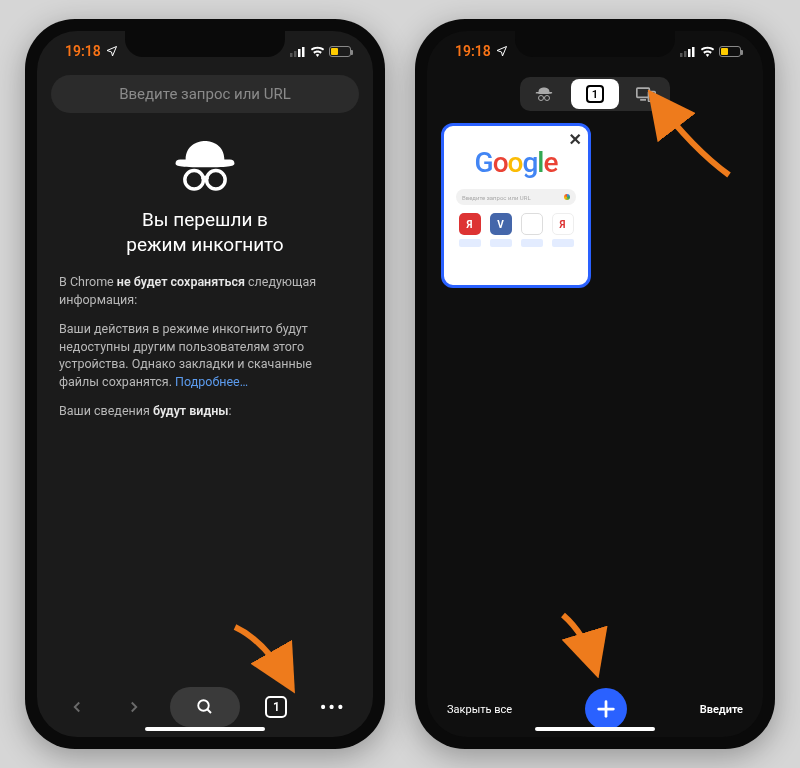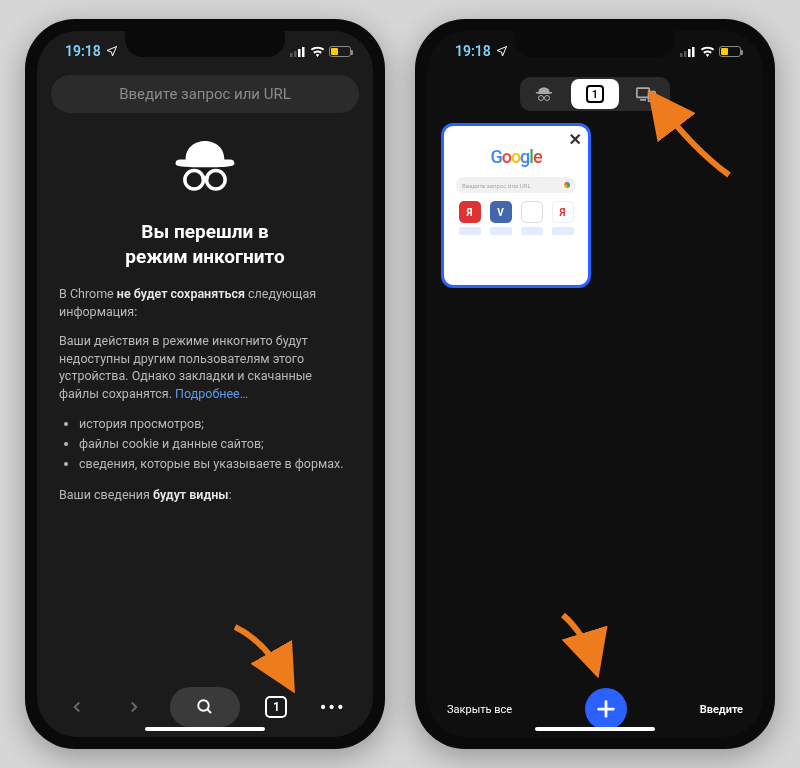--- a/index.html
+++ b/index.html
@@ -28,40 +28,40 @@
   }
   .notch {
     position: absolute; top: 0; left: 50%; transform: translateX(-50%);
     width: 160px; height: 26px;
     background: #0a0a0a;
     border-radius: 0 0 18px 18px;
     z-index: 100;
   }
   .status-bar {
     height: 40px; display: flex; justify-content: space-between; align-items: center;
-    padding: 0 22px 0 28px; color: #7dd3fc; font-size: 14px; font-weight: 600;
+    padding: 0 22px 0 28px; color: #f97316; font-size: 14px; font-weight: 600;
     flex-shrink: 0;
   }
   .status-left { display: flex; align-items: center; gap: 5px; }
   .status-right { display: flex; align-items: center; gap: 4px; }
   .signal svg, .wifi svg, .battery svg, .loc-icon svg { display: block; }
   .battery-box { width: 22px; height: 11px; border: 1px solid #888; border-radius: 3px; position: relative; display: flex; align-items: center; padding: 1px; }
   .battery-box::after { content:''; position:absolute; right:-3px; top:3px; width:2px; height:5px; background:#888; border-radius:0 1px 1px 0; }
   .battery-fill { width: 40%; height: 100%; background: #ffcc00; border-radius: 1px; }
 
   
   .url-bar {
     margin: 4px 14px 10px; height: 38px; background: #2b2b2b; border-radius: 19px;
     display: flex; align-items: center; justify-content: center;
     color: #8a8a8a; font-size: 15px;
   }
   .incognito-body { flex: 1; padding: 8px 22px 0; color: #b8b8b8; font-size: 12.5px; overflow: hidden; }
   .incognito-hero { text-align: center; margin-bottom: 16px; margin-top: 6px; }
   .incognito-icon { display:inline-block; }
-  .incog-title { color:#fff; font-size: 19px; font-weight:700; margin-top:24px; line-height:1.3; }
+  .incog-title { color:#fff; font-size: 19px; font-weight:400; margin-top:12px; line-height:1.3; }
   .incog-p { margin-bottom: 12px; line-height:1.4; font-size:12.5px; }
   .incog-link { color:#5c9bed; }
   .incog-list { list-style: disc; padding-left: 20px; margin-bottom: 12px; }
   .incog-list li { line-height:1.6; font-size:12.5px; }
   .bold { color:#e8e8e8; font-weight:600; }
 
   .bottom-bar {
     height: 60px; display:flex; align-items:center; justify-content:space-around;
     padding: 0 12px; flex-shrink:0;
   }
@@ -75,21 +75,21 @@
   .tab-switcher-top { margin:6px auto 12px; display:flex; background:#2a2a2a; border-radius:10px; height:34px; width:150px; }
   .tab-switch-seg { flex:1; display:flex; align-items:center; justify-content:center; color:#aaa; position:relative; }
   .tab-switch-seg.active { background:#fff; color:#000; border-radius:8px; margin:2px; }
   .seg-icon { width:22px; height:22px; display:flex; align-items:center; justify-content:center; }
   .seg-count { width:18px; height:18px; border:2px solid currentColor; border-radius:4px; display:flex; align-items:center; justify-content:center; font-size:11px; font-weight:600; }
 
   .tabs-grid { flex:1; padding:0 14px; }
   .tab-card { width:150px; height:165px; border:3px solid #2a61ff; border-radius:12px; background:#fff; overflow:hidden; position:relative; }
   .tab-close { position:absolute; top:4px; right:6px; font-size:16px; font-weight:bold; color:#333; }
   .google-mock { padding:20px 8px 0; text-align:center; }
-  .glogo { font-size:18px; font-weight:500; letter-spacing:-1px; }
+  .glogo { font-size:28px; font-weight:500; letter-spacing:-1px; }
   .g1{color:#4285F4}.g2{color:#EA4335}.g3{color:#FBBC05}.g4{color:#4285F4}.g5{color:#34A853}.g6{color:#EA4335}
   .gsearch { margin:10px 4px 8px; height:16px; background:#f1f1f1; border-radius:8px; font-size:6px; color:#aaa; display:flex; align-items:center; padding:0 6px; justify-content:space-between; }
   .gsearch span:last-child { width:6px; height:6px; border-radius:50%; background: conic-gradient(#4285F4,#34A853,#FBBC05,#EA4335); flex-shrink:0; }
   .gicons { display:flex; justify-content:space-around; margin:8px 2px 4px; }
   .gicon { width:22px; height:22px; border-radius:5px; display:flex; align-items:center; justify-content:center; font-size:10px; font-weight:bold; color:#fff; }
   .gicons2 { display:flex; justify-content:space-around; margin:2px 2px; }
   .gicon2 { width:22px; height:8px; background:#e3ecff; border-radius:2px; }
 
   .tabs-bottom { height:56px; display:flex; align-items:center; justify-content:space-between; padding:0 20px; color:#fff; font-size:11px; flex-shrink:0; }
   .new-tab-btn { width:42px; height:42px; background:#2a61ff; border-radius:21px; display:flex; align-items:center; justify-content:center; color:#fff; font-size:26px; font-weight:300; }
@@ -151,25 +151,20 @@
           <span>Вы перешли в</span><br><span>режим инкогнито</span>
         </div>
       </div>
       <p class="incog-p">
         <span>В Chrome </span><span class="bold">не будет сохраняться</span><span> следующая информация:</span>
       </p>
       <p class="incog-p">
         <span>Ваши действия в режиме инкогнито будут недоступны другим пользователям этого устройства. Однако закладки и скачанные файлы сохранятся.</span>
         <span class="incog-link">Подробнее…</span>
       </p>
-      <ul class="incog-list">
-        <li>история просмотров;</li>
-        <li>файлы cookie и данные сайтов;</li>
-        <li>сведения, которые вы указываете в формах.</li>
-      </ul>
       <p class="incog-p">
         <span>Ваши сведения </span><span class="bold">будут видны</span><span>:</span>
       </p>
     </div>
 
     <div class="bottom-bar">
       <div class="bb-btn">
         <svg width="18" height="18" viewBox="0 0 24 24" fill="none" stroke="#6a6a6a" stroke-width="2.5">
             <polyline points="15 18 9 12 15 6"></polyline>
           </svg>

